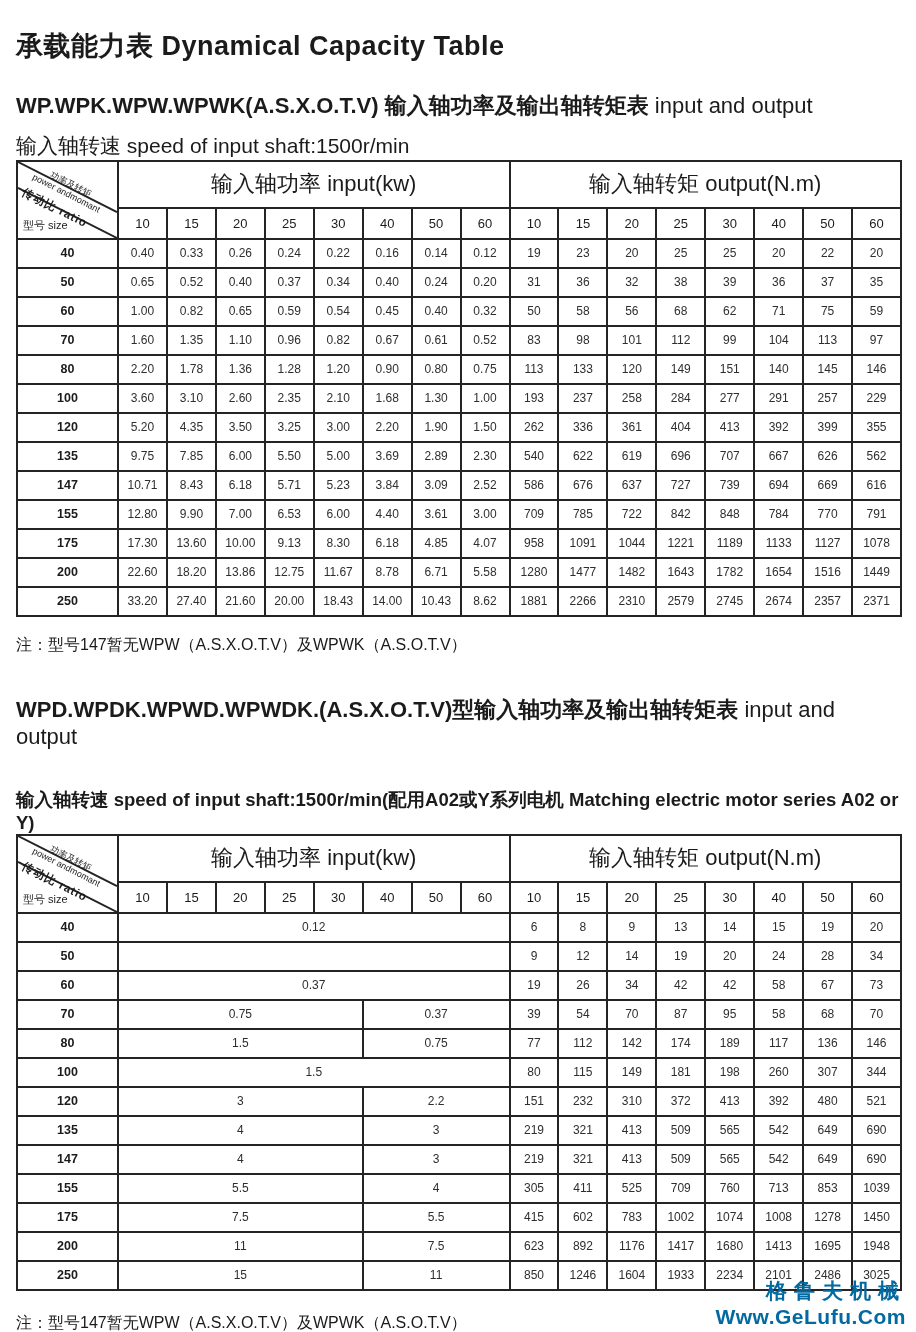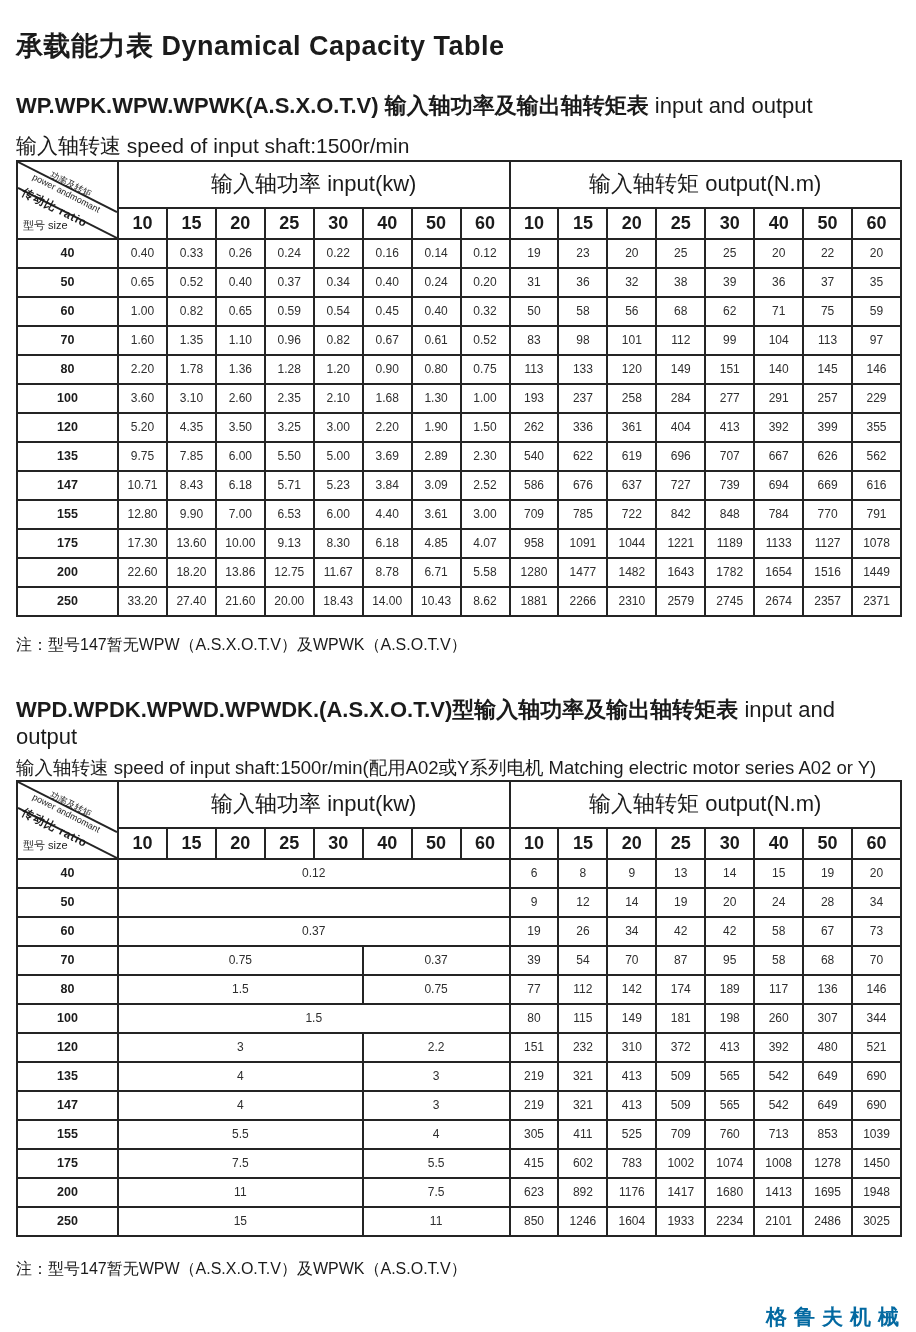--- a/index.html
+++ b/index.html
@@ -9,31 +9,31 @@
     color:#1b1b1b;-webkit-font-smoothing:antialiased;
   }
   .page{padding:24px 14px 0 16px;position:relative;}
   .main-title{font-size:27px;font-weight:bold;margin:4px 0 0 0;letter-spacing:.5px;}
   .sec-head{font-size:22px;margin:0;line-height:1.25;}
   .sec-head .cn-bold{font-weight:bold;}
   .sec-head .en{font-weight:normal;}
   .sec1-head{margin-top:28px;}
   .sec1-sub{font-size:21px;font-weight:normal;margin-top:12px;}
   .sec2-head{margin-top:40px;}
-  .sec2-sub{font-size:18.5px;font-weight:normal;margin-top:4px;}
+  .sec2-sub{font-size:18.5px;font-weight:bold;margin-top:36px;}
 
   table.cap{border-collapse:collapse;table-layout:fixed;width:886px;margin-top:0;}
   .t1{margin-top:40px;}
   .t2{margin-top:22px;}
   table.cap th,table.cap td{
     border:2px solid #242424;text-align:center;vertical-align:middle;
     padding:0;font-weight:normal;overflow:hidden;
   }
   table.cap .group-label{font-size:22px;height:45px;font-weight:normal;}
-  table.cap .speed{font-size:18px;font-weight:bold;height:29px;}
+  table.cap .speed{font-size:13px;font-weight:normal;height:29px;}
   table.cap td.val{font-size:12px;height:27px;color:#2e2e2e;}
   table.cap th.size{font-size:12.5px;font-weight:bold;}
   
   th.corner{position:relative;padding:0;}
   .corner-box{position:relative;width:100%;height:76px;}
   .corner-box svg{position:absolute;left:0;top:0;width:100%;height:100%;}
   .c-lab{position:absolute;white-space:nowrap;color:#1b1b1b;}
   .c-top{top:1px;left:22px;transform:rotate(27deg);transform-origin:left top;
          font-size:9px;line-height:1.15;text-align:center;}
   .c-mid{top:23px;left:8px;transform:rotate(27deg);transform-origin:left top;
@@ -565,13 +565,14 @@
         </tr>
       </tbody>
     </table>
 
   <div class="note note2">注：型号147暂无WPW（A.S.X.O.T.V）及WPWK（A.S.O.T.V）</div>
 
 </div>
 
 <div class="watermark" style="color: #0369a1;">
   <div class="wm1">格鲁夫机械</div>
+  <div class="wm2">Www.GeLufu.Com</div>
 </div>
 
 </body></html>

